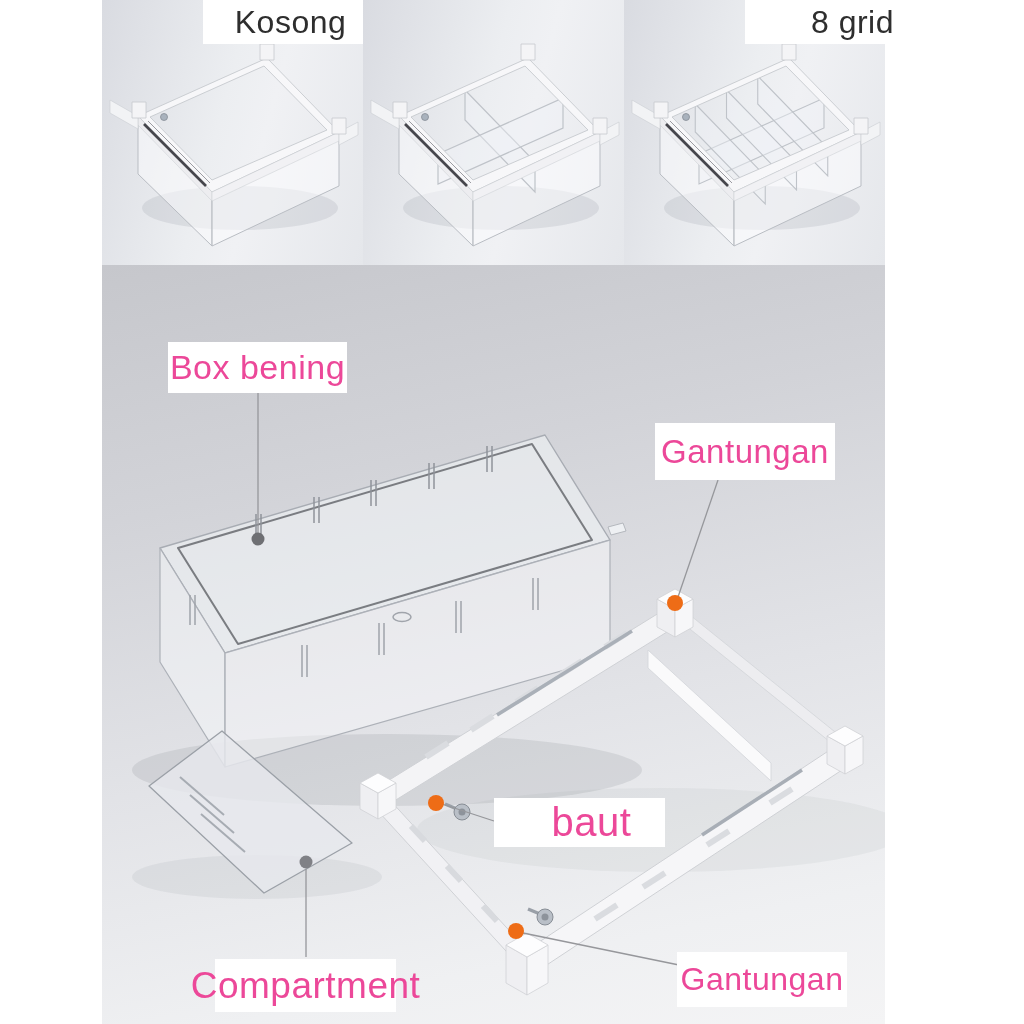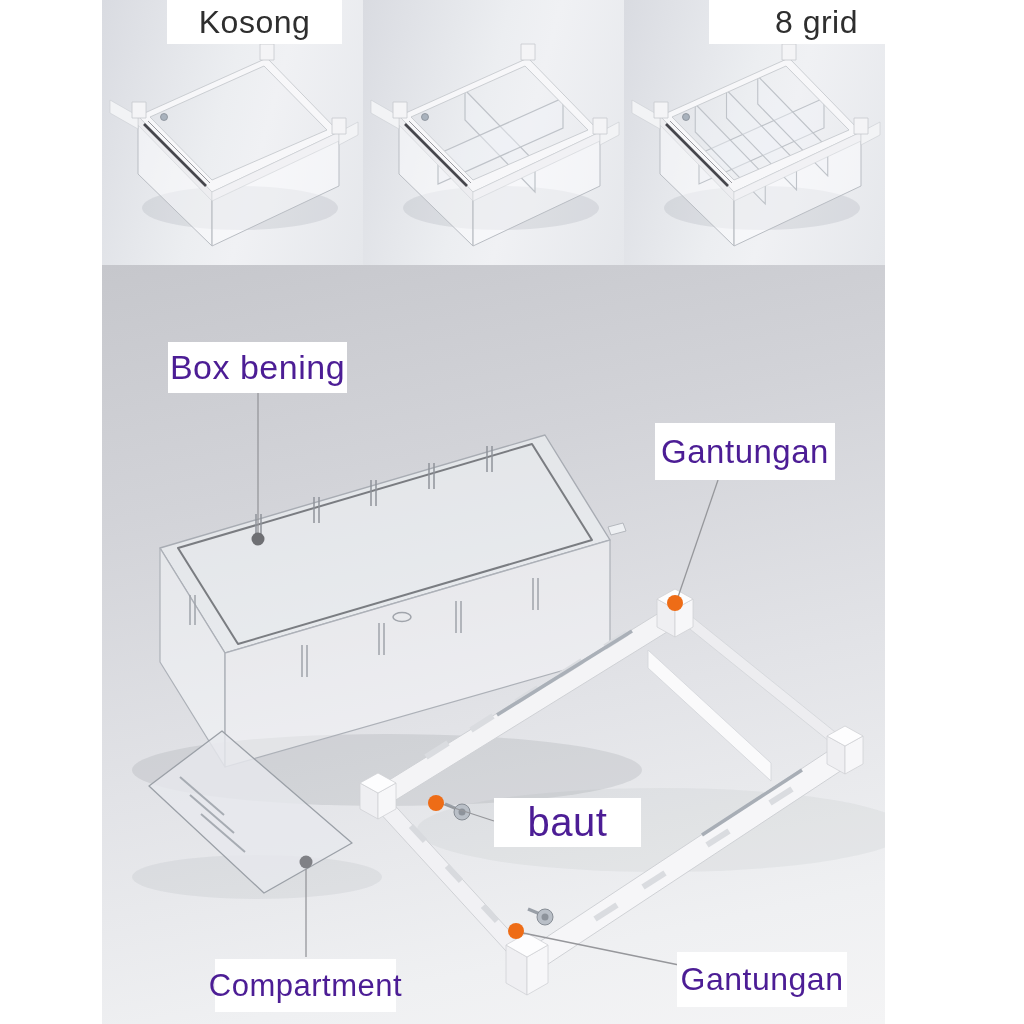--- a/index.html
+++ b/index.html
@@ -7,36 +7,36 @@
           font-family:"Liberation Sans","DejaVu Sans",sans-serif;}
   .content{position:absolute;left:102px;top:0;width:783px;height:1024px;}
 
   
   .top-row{position:absolute;left:0;top:0;width:783px;height:265px;display:flex;}
   .variant{position:relative;width:261px;height:265px;margin:0;padding:0;
            background:linear-gradient(105deg,#d9dbe1 0%,#eceef1 45%,#f0f1f4 60%,#e5e7eb 100%);}
   .variant-art{position:absolute;left:0;top:0;width:261px;height:265px;}
   .variant-label{position:absolute;top:0;height:44px;width:175px;background:#ffffff;
                  display:flex;align-items:center;justify-content:center;
-                 font-size:32px;font-weight:400;color:#2e2e2e;letter-spacing:.5px;}
+                 font-size:32px;font-weight:400;color:#2e2e2e;letter-spacing:.5px;margin-left:36px;}
   .variant:nth-child(1) .variant-label{left:65px;}
   .variant:nth-child(2) .variant-label{left:64px;}
   .variant:nth-child(3) .variant-label{left:85px;padding-left:20px;}
 
   
   .main-photo{position:absolute;left:0;top:265px;width:783px;height:759px;
               background:linear-gradient(168deg,#c6c7cc 0%,#d2d3d8 28%,#e2e3e7 58%,#eff0f2 85%,#f4f4f5 100%);}
   .parts-art{position:absolute;left:0;top:0;width:783px;height:759px;}
 
-  .callout{position:absolute;background:#ffffff;color:#4c1d95;display:flex;
+  .callout{position:absolute;background:#ffffff;color:#ec4899;display:flex;
            align-items:center;justify-content:center;font-weight:400;letter-spacing:.5px;white-space:nowrap;text-align:right;}
   .co-box-bening   {left:66px;  top:77px;  width:179px; height:51px; font-size:34px;}
   .co-gantungan-top{left:553px; top:158px; width:180px; height:57px; font-size:33px;}
-  .co-baut         {left:392px; top:533px; width:147px; height:49px; font-size:40px;}
-  .co-compartment  {left:113px; top:694px; width:181px; height:53px; font-size:31px;}
+  .co-baut         {left:392px; top:533px; width:147px; height:49px; font-size:40px;padding-left:24px;}
+  .co-compartment  {left:113px; top:694px; width:181px; height:53px; font-size:37px;}
   .co-gantungan-bot{left:575px; top:687px; width:170px; height:55px; font-size:32px;}
 </style>
 </head>
 <body>
 
 <div class="canvas">
   <div class="content">
 
     <section class="top-row">
 

